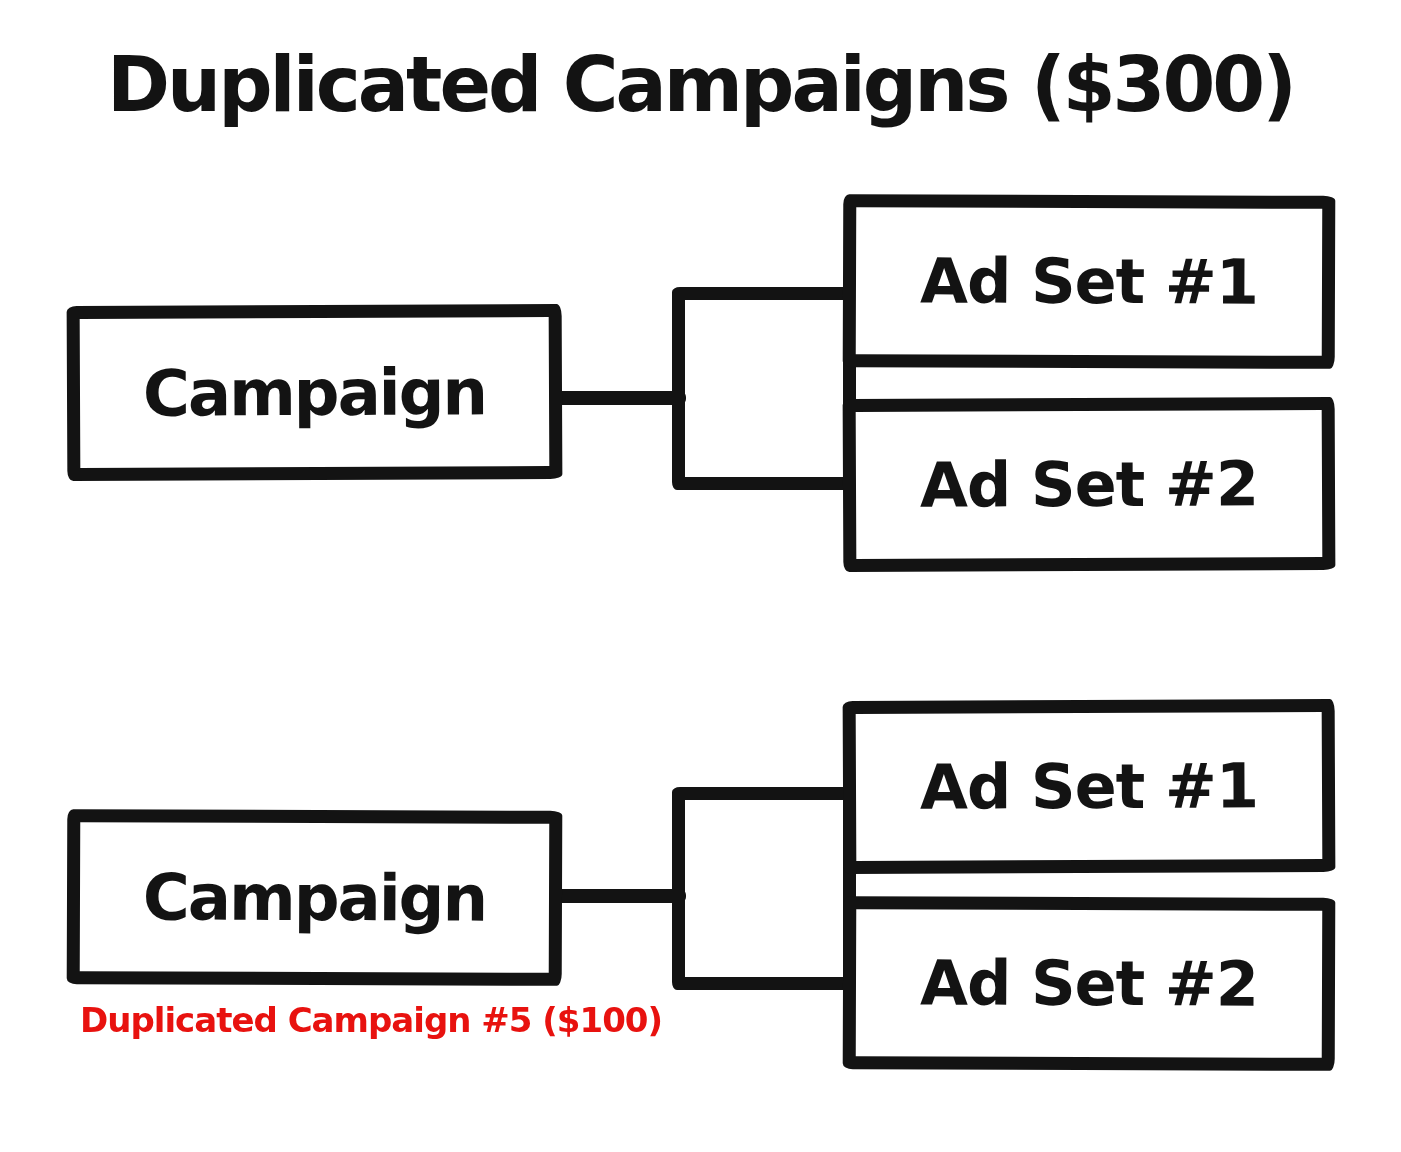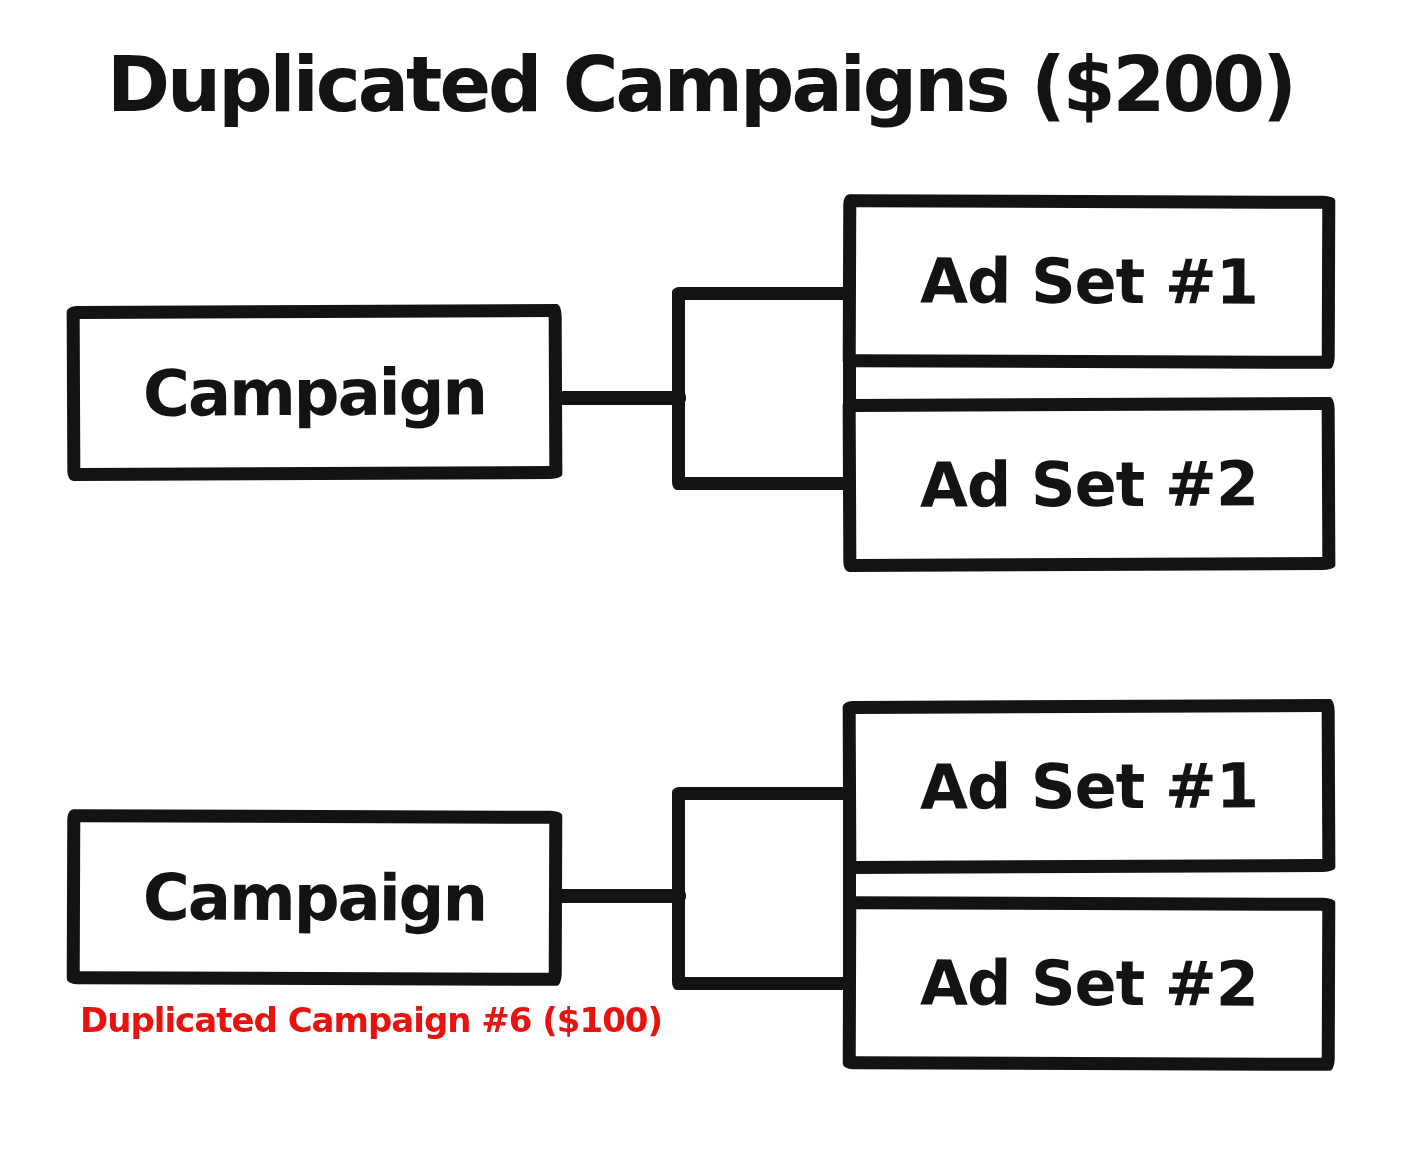--- a/index.html
+++ b/index.html
@@ -61,21 +61,21 @@
     white-space:nowrap;
   }
   .caption.g1{top:498px;}
   .caption.g2{top:1000px;}
 </style>
 </head>
 <body>
 
 <div class="canvas">
 
-  <div class="title">Duplicated Campaigns ($200)</div>
+  <div class="title">Duplicated Campaigns ($300)</div>
 
   <div class="box campaign g1 sketch-a">
     <span>Campaign</span>
   </div>
   <div class="hline g1"></div>
   <div class="bracket g1"></div>
   <div class="box adset p1 sketch-b">
     <span>Ad Set #1</span>
   </div>
   <div class="box adset p2 sketch-a">
@@ -86,15 +86,15 @@
     <span>Campaign</span>
   </div>
   <div class="hline g2"></div>
   <div class="bracket g2"></div>
   <div class="box adset p3 sketch-a">
     <span>Ad Set #1</span>
   </div>
   <div class="box adset p4 sketch-b">
     <span>Ad Set #2</span>
   </div>
-  <div class="caption g2">Duplicated Campaign #6 ($100)</div>
+  <div class="caption g2">Duplicated Campaign #5 ($100)</div>
 
 </div>
 
 </body></html>

